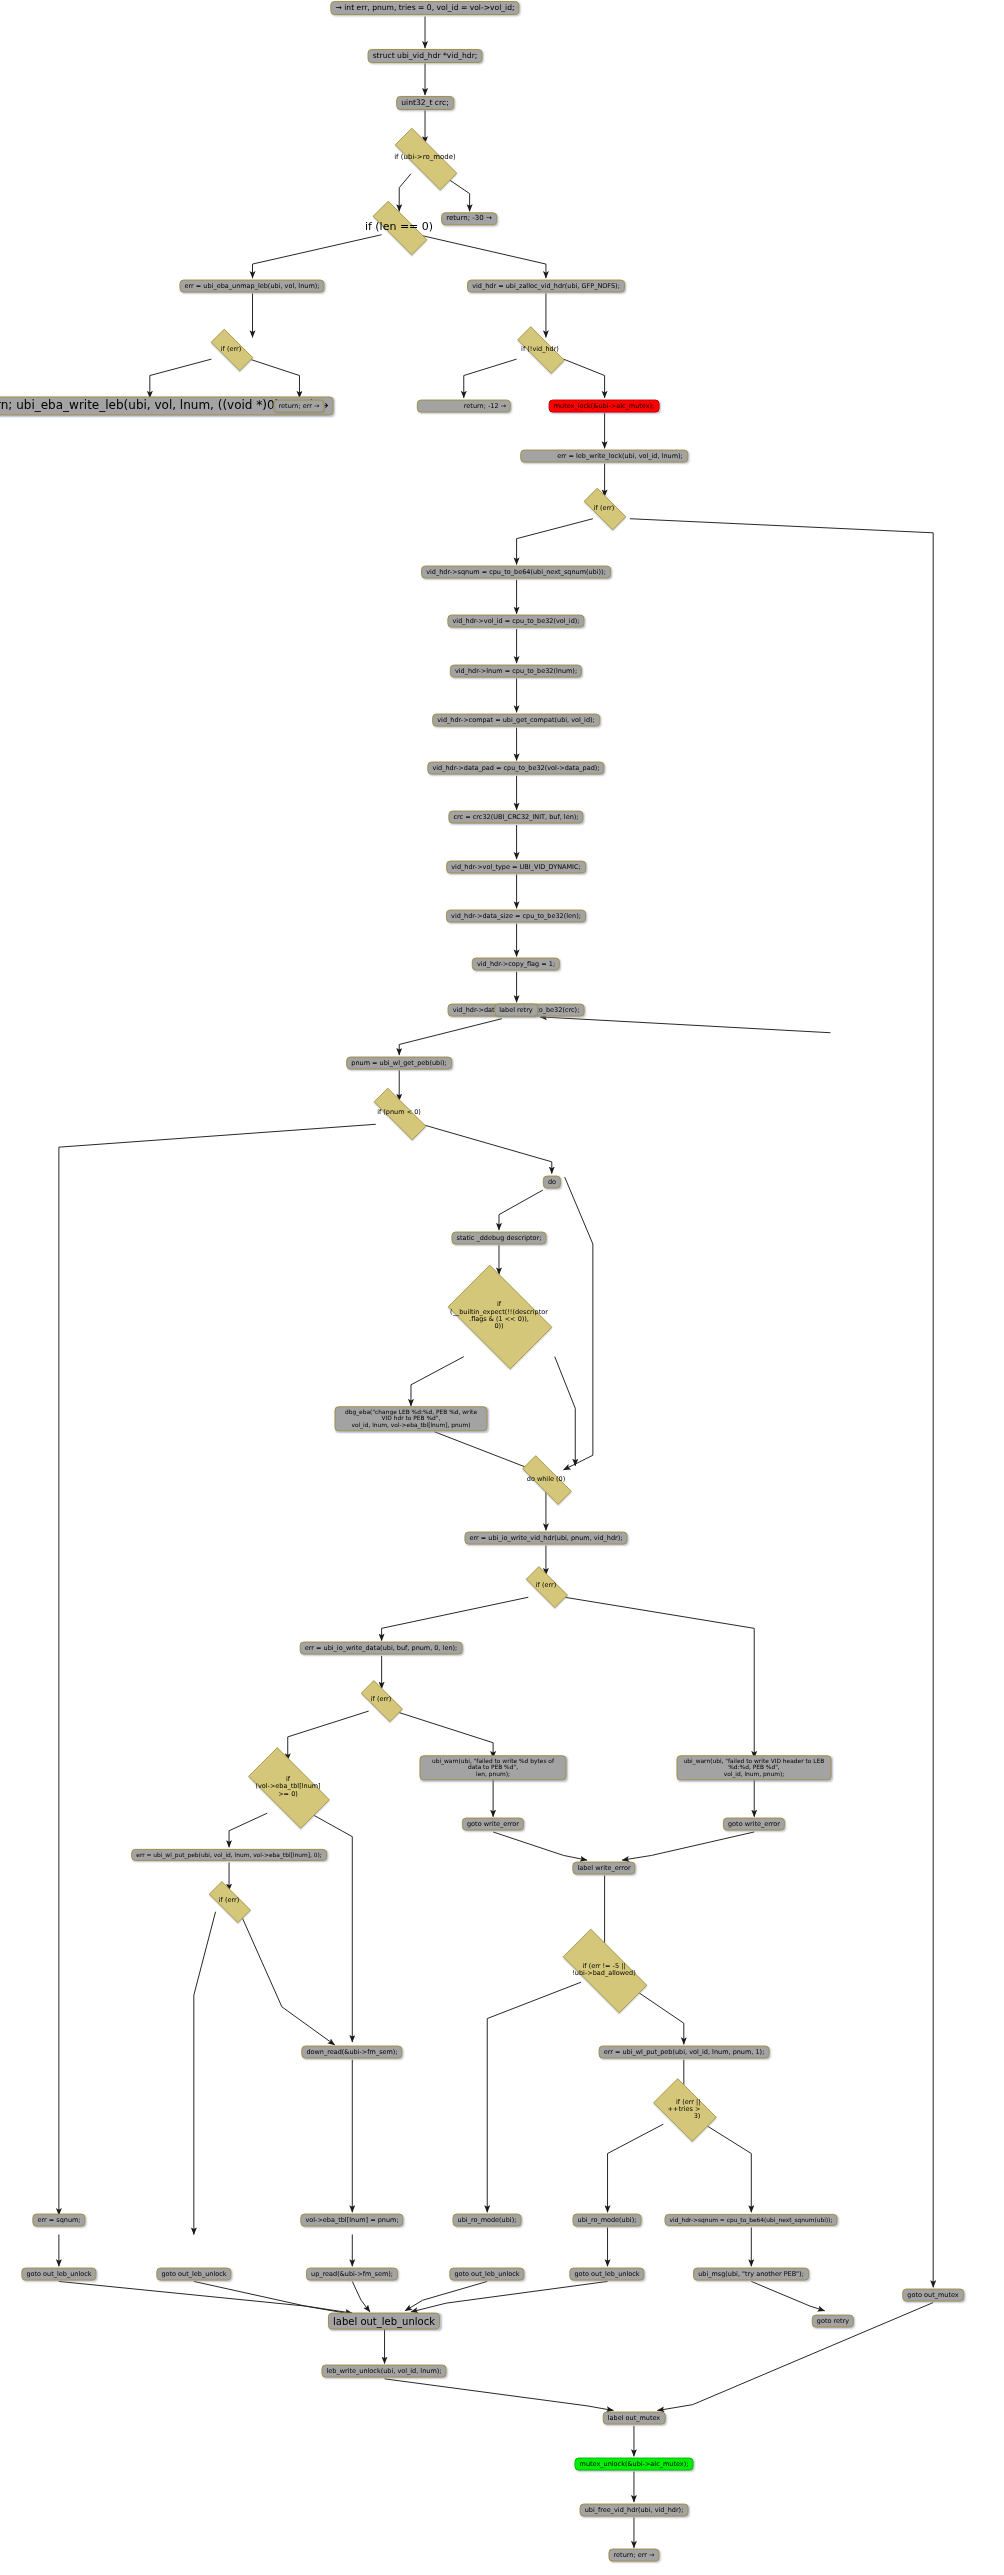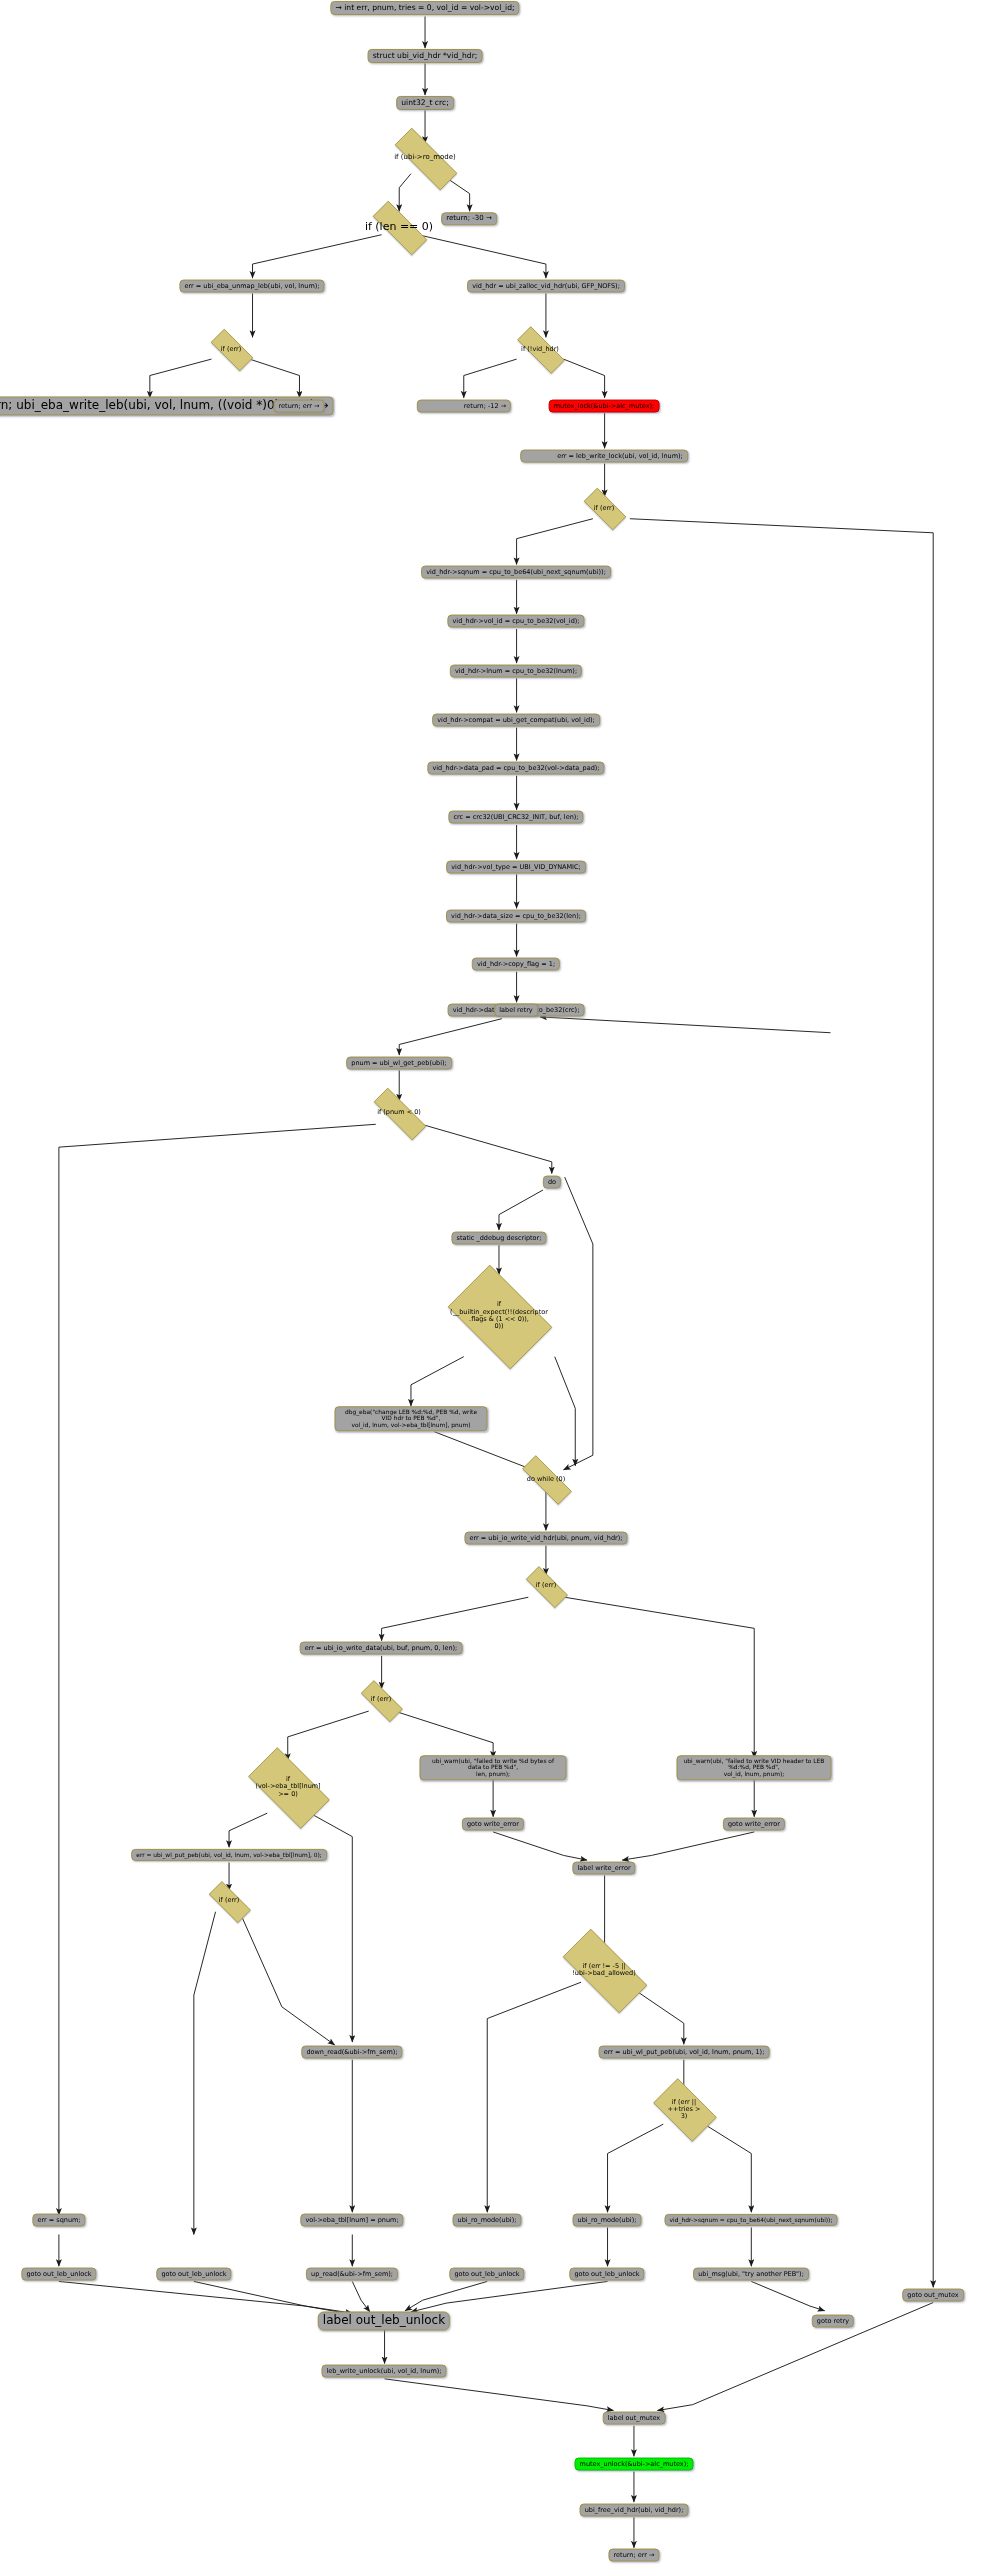--- a/index.html
+++ b/index.html
@@ -296,39 +296,39 @@
   <div class="node diam" style="left:604px;top:1970px;width:111px;height:54px;font-size:6.5px;">
     <span class="dshape"></span>
     <span class="dtext wrap" style="white-space:pre-line;">if (err != -5 ||
 !ubi-&gt;bad_allowed)</span>
   </div>
 
   <div class="node act" style="left:684px;top:2052px;font-size:6.5px;">err = ubi_wl_put_peb(ubi, vol_id, lnum, pnum, 1);</div>
 
   <div class="node diam" style="left:684px;top:2109px;width:76px;height:47px;font-size:6.5px;">
     <span class="dshape"></span>
-    <span class="dtext wrap" style="white-space:pre-line;">if (err ||
+    <span class="dtext wrap" style="white-space:pre-line;text-align:right;">if (err ||
 ++tries &gt;
 3)</span>
   </div>
 
   <div class="node act" style="left:59px;top:2220px;font-size:6.5px;">err = sqnum;</div>
   <div class="node act" style="left:352px;top:2220px;font-size:6.5px;">vol-&gt;eba_tbl[lnum] = pnum;</div>
   <div class="node act" style="left:487px;top:2220px;font-size:6.5px;">ubi_ro_mode(ubi);</div>
   <div class="node act" style="left:607px;top:2220px;font-size:6.5px;">ubi_ro_mode(ubi);</div>
   <div class="node act" style="left:751px;top:2220px;font-size:5.9px;">vid_hdr-&gt;sqnum = cpu_to_be64(ubi_next_sqnum(ubi));</div>
 
   <div class="node act" style="left:59px;top:2274px;font-size:6.5px;">goto out_leb_unlock</div>
   <div class="node act" style="left:194px;top:2274px;font-size:6.5px;">goto out_leb_unlock</div>
   <div class="node act" style="left:352px;top:2274px;font-size:6.5px;">up_read(&amp;ubi-&gt;fm_sem);</div>
   <div class="node act" style="left:487px;top:2274px;font-size:6.5px;">goto out_leb_unlock</div>
   <div class="node act" style="left:607px;top:2274px;font-size:6.5px;">goto out_leb_unlock</div>
   <div class="node act" style="left:751px;top:2274px;font-size:6.5px;">ubi_msg(ubi, "try another PEB");</div>
 
-  <div class="node act" style="left:384px;top:2321px;font-size:12px;border-radius:6px;">label out_leb_unlock</div>
+  <div class="node act" style="left:384px;top:2321px;font-size:10px;">label out_leb_unlock</div>
   <div class="node act" style="left:833px;top:2321px;font-size:6.5px;">goto retry</div>
   <div class="node act" style="left:933px;top:2295px;font-size:6.5px;">goto out_mutex</div>
 
   <div class="node act" style="left:384px;top:2371px;font-size:6.5px;">leb_write_unlock(ubi, vol_id, lnum);</div>
 
   <div class="node act" style="left:634px;top:2418px;font-size:6.5px;">label out_mutex</div>
   <div class="node act green" style="left:634px;top:2464px;font-size:6.5px;">mutex_unlock(&amp;ubi-&gt;alc_mutex);</div>
   <div class="node act" style="left:634px;top:2510px;font-size:6.5px;">ubi_free_vid_hdr(ubi, vid_hdr);</div>
   <div class="node act" style="left:634px;top:2555px;font-size:6.5px;">return; err →</div>
 

